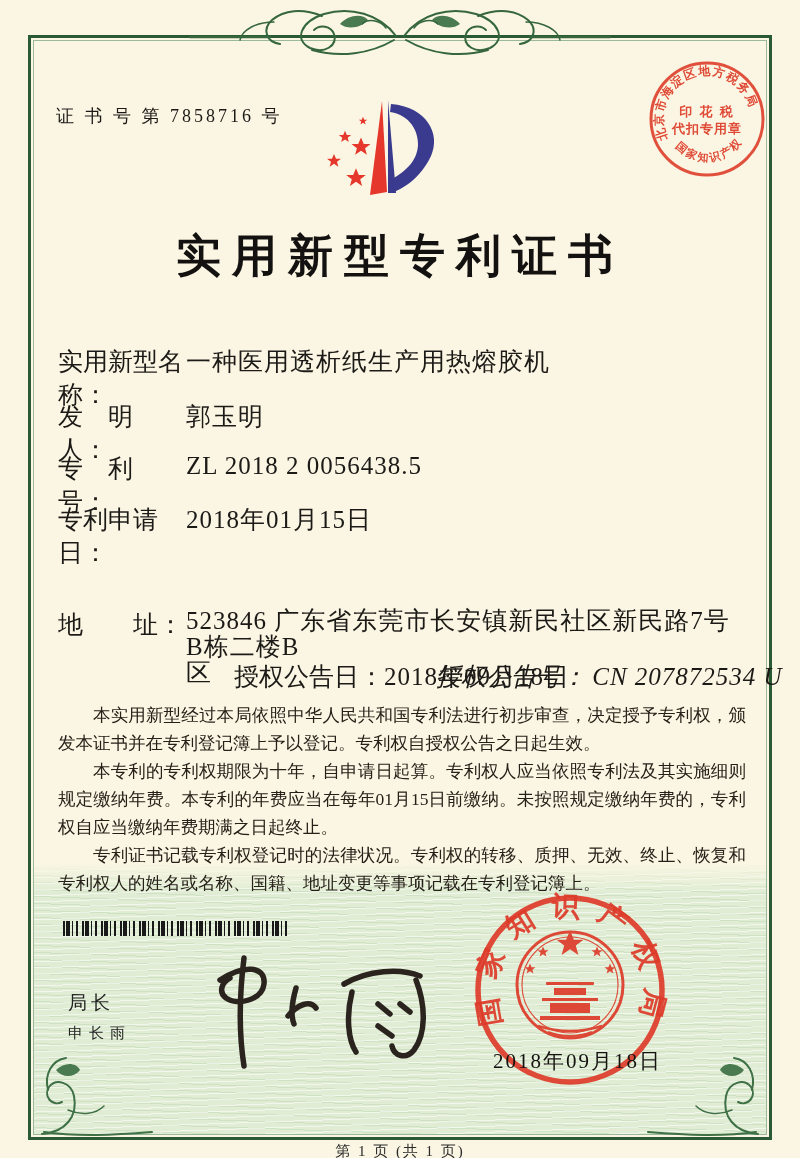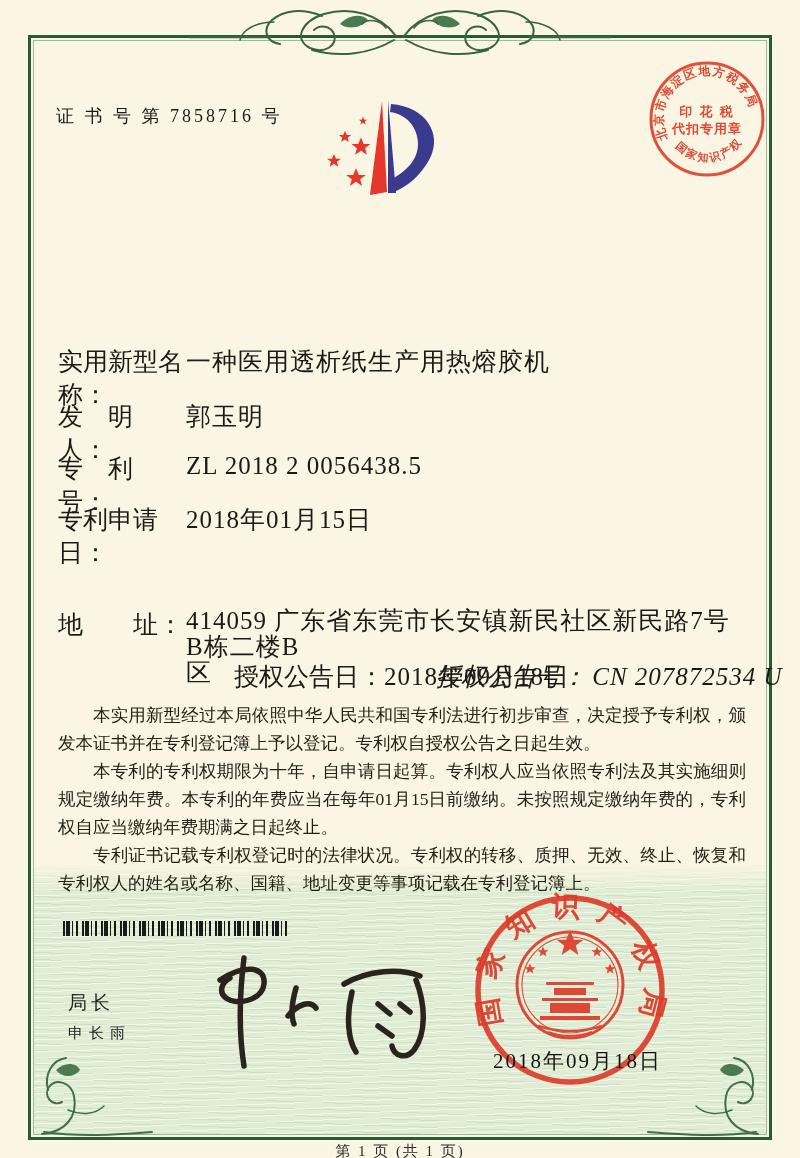--- a/index.html
+++ b/index.html
@@ -110,40 +110,41 @@
       <use href="#star" transform="translate(29,63) scale(0.7)"></use>
       <use href="#star" transform="translate(51,80) scale(0.98)"></use>
       <polygon points="65,97 77,3 82,94"></polygon>
     </g>
     <g fill="#3a3a8e">
       <polygon points="83,2 91,95 83,95"></polygon>
       <path d="M86,6 C122,9 136,36 126,58 C115,81 98,90 89,94 L87,81 C102,73 113,61 113,46 C113,29 101,16 85,14 Z"></path>
     </g>
   </svg>
 
+  <div class="txt title">实用新型专利证书</div>
 
   <div class="row" style="top:345px;">
     <span class="lbl">实用新型名称：</span>
     <span class="val">一种医用透析纸生产用热熔胶机</span>
   </div>
   <div class="row" style="top:400px;">
     <span class="lbl">发　明　人：</span>
     <span class="val">郭玉明</span>
   </div>
   <div class="row" style="top:452px;">
     <span class="lbl">专　利　号：</span>
     <span class="val">ZL 2018 2 0056438.5</span>
   </div>
   <div class="row" style="top:503px;">
     <span class="lbl">专利申请日：</span>
     <span class="val">2018年01月15日</span>
   </div>
   <div class="row" style="top:608px;">
     <span class="lbl">地　　址：</span>
-    <span class="val addr-val"><span>414059 广东省东莞市长安镇新民社区新民路7号B栋二楼B</span><br>
+    <span class="val addr-val"><span>523846 广东省东莞市长安镇新民社区新民路7号B栋二楼B</span><br>
       <span>区</span></span>
   </div>
   <div class="row" style="top:660px;width:688px;">
     <span>授权公告日：</span>
     <span class="val">2018年09月18日</span>
     <span class="grant-right">
       <span>授权公告号：</span>
       <span class="val">CN 207872534 U</span>
     </span>
   </div>

